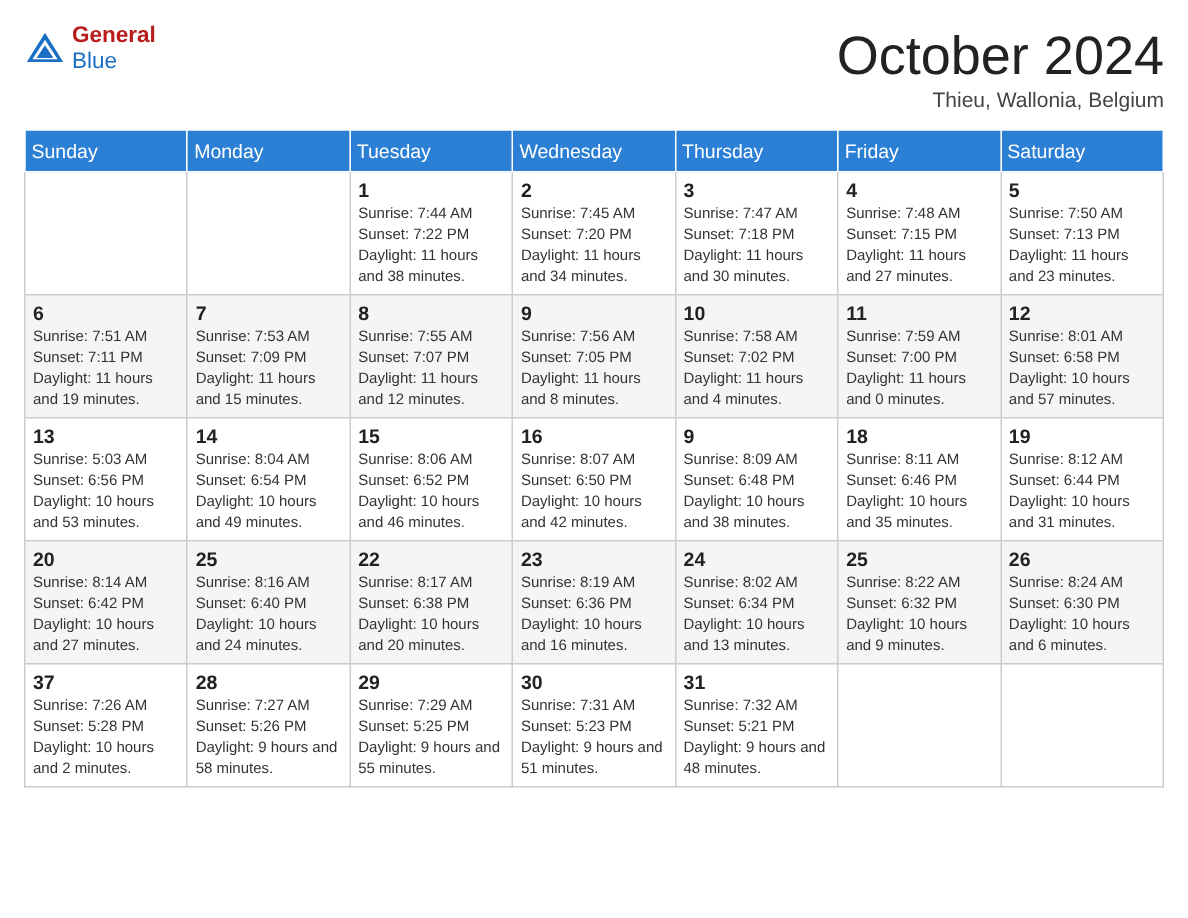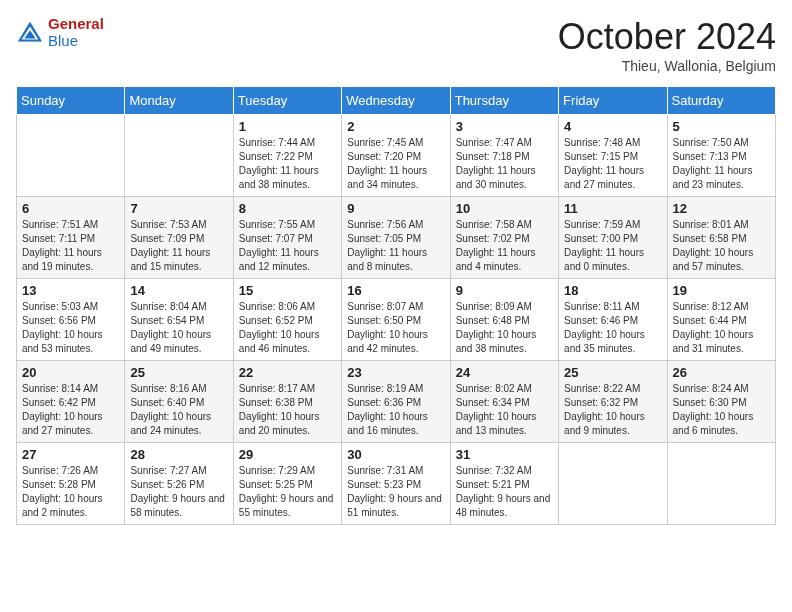--- a/index.html
+++ b/index.html
@@ -288,21 +288,21 @@
         </td>
         <td>
           <span class="day-num">26</span>
           <div class="day-info">Sunrise: 8:24 AM
 Sunset: 6:30 PM
 Daylight: 10 hours and 6 minutes.</div>
         </td>
       </tr>
       <tr>
         <td>
-          <span class="day-num">27</span>
+          <span class="day-num">37</span>
           <div class="day-info">Sunrise: 7:26 AM
 Sunset: 5:28 PM
 Daylight: 10 hours and 2 minutes.</div>
         </td>
         <td>
           <span class="day-num">28</span>
           <div class="day-info">Sunrise: 7:27 AM
 Sunset: 5:26 PM
 Daylight: 9 hours and 58 minutes.</div>
         </td>

